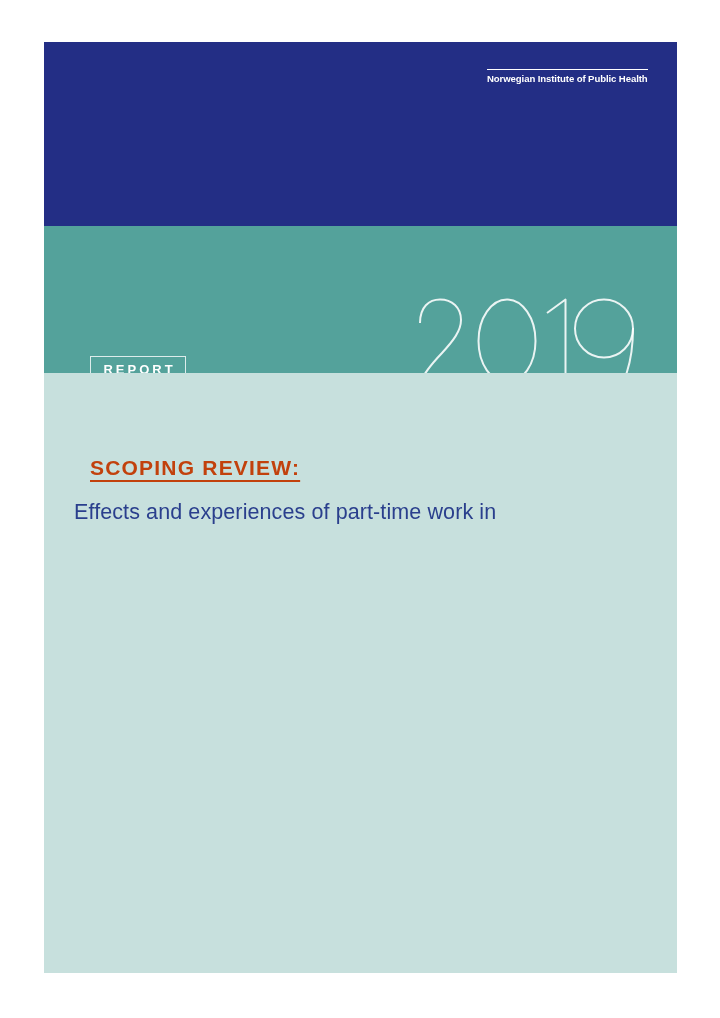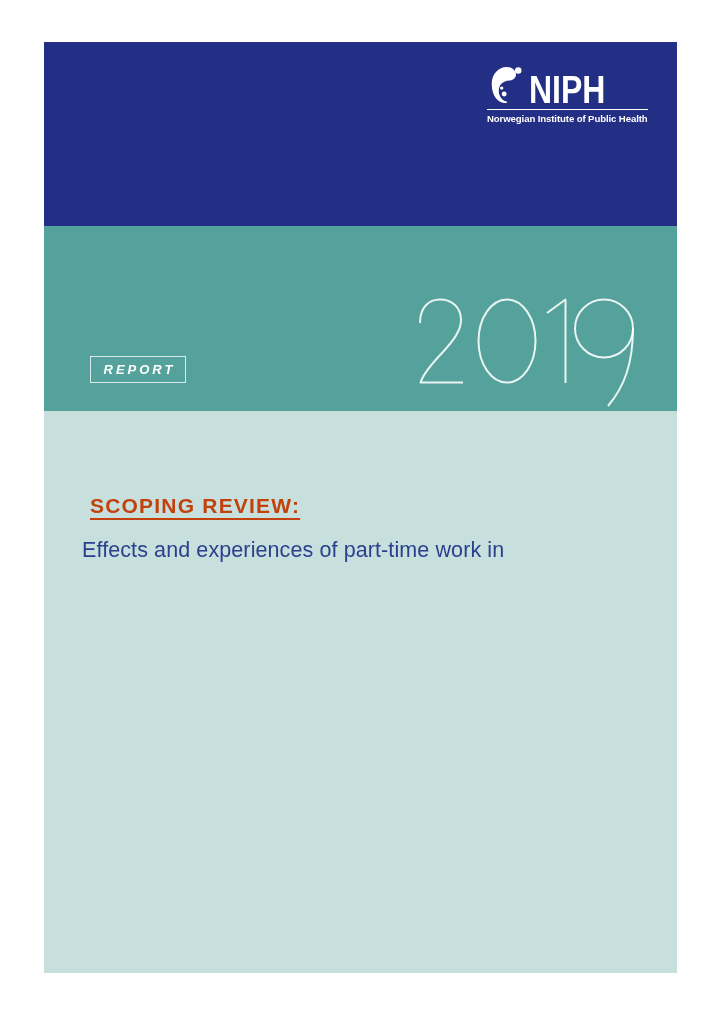--- a/index.html
+++ b/index.html
@@ -1,21 +1,21 @@
 <!DOCTYPE html>
 <html><head>
 <meta charset="utf-8">
 <style>
   html,body{margin:0;padding:0;background:#ffffff;}
   .page{position:relative;width:720px;height:1018px;background:#ffffff;
         font-family:"Liberation Sans",sans-serif;overflow:hidden;}
   .cover{position:absolute;left:44px;top:42px;width:633px;height:931px;
          display:flex;flex-direction:column;}
   .band-navy{position:relative;height:184px;background:#232E85;flex:0 0 auto;}
-  .band-teal{position:relative;height:185px;background:#54A29B;flex:0 0 auto;font-style:italic;}
+  .band-teal{position:relative;height:147px;background:#54A29B;flex:0 0 auto;}
   .band-mint{position:relative;flex:1 1 auto;background:#C7E0DD;}
 
   
   .logo{position:absolute;top:23px;right:29px;width:161px;color:#fff;}
   .logo-row{display:flex;align-items:flex-end;padding-left:2px;}
   .logo-mark{width:33px;height:39px;flex:0 0 auto;margin-bottom:1px;}
   .logo-acronym{font-weight:bold;font-size:39px;line-height:0.76;
                 transform:scaleX(0.82);transform-origin:left bottom;
                 margin-left:7px;display:inline-block;}
   .logo-rule{border:0;border-top:1.5px solid #ffffff;margin:4px 0 3px 0;}
@@ -28,43 +28,31 @@
          display:flex;align-items:center;justify-content:center;
          color:#ffffff;font-weight:bold;font-size:13px;
          letter-spacing:3px;text-indent:3px;}
   .year{position:absolute;left:374px;top:72px;width:218px;height:112px;}
 
   
   .kicker{margin:0;padding:82px 0 0 46px;color:#c2410c;font-size:21px;
           font-weight:bold;letter-spacing:1.2px;line-height:1.2;}
   .kicker span{text-decoration:underline;text-decoration-thickness:2px;
                text-underline-offset:5px;}
-  .title{margin:17px 0 0 16px;padding-left:22px;color:#2A3F8D;
+  .title{margin:17px 0 0 8px;padding-left:22px;color:#2A3F8D;
          font-size:21.5px;line-height:30px;font-weight:400;letter-spacing:0.1px;}
 </style>
 </head>
 <body>
 
 <div class="page">
   <div class="cover">
 
     <header class="band-navy">
       <div class="logo">
-        <div class="logo-row">
-          <svg class="logo-mark" viewBox="0 0 34 41" aria-hidden="true">
-            <path fill="#ffffff" d="M2.5,20 C2.5,9 10,2 18,2
-              C24.5,2 28.5,6.5 28,10.5 C27.6,13.8 24.8,16.2 21,16.4
-              C13.8,16.8 9.6,21.5 10,28 C10.3,33 13.5,37 18,38.3
-              C18.9,38.6 18.8,39.9 17.8,40 C9,40.5 2.5,32 2.5,20 Z"></path>
-            <circle fill="#ffffff" cx="30.4" cy="5.8" r="3.4"></circle>
-            <circle fill="#ffffff" cx="13.0" cy="24.3" r="1.8"></circle>
-            <circle fill="#ffffff" cx="15.6" cy="30.4" r="2.6"></circle>
-          </svg>
-          <span class="logo-acronym">NIPH</span>
-        </div>
         <hr class="logo-rule">
         <div class="logo-name">Norwegian Institute of Public Health</div>
       </div>
     </header>
 
     <section class="band-teal">
       <div class="badge">REPORT</div>
 
       <svg class="year" viewBox="0 0 218 112" role="img" aria-label="2019">
         <title>2019</title>

